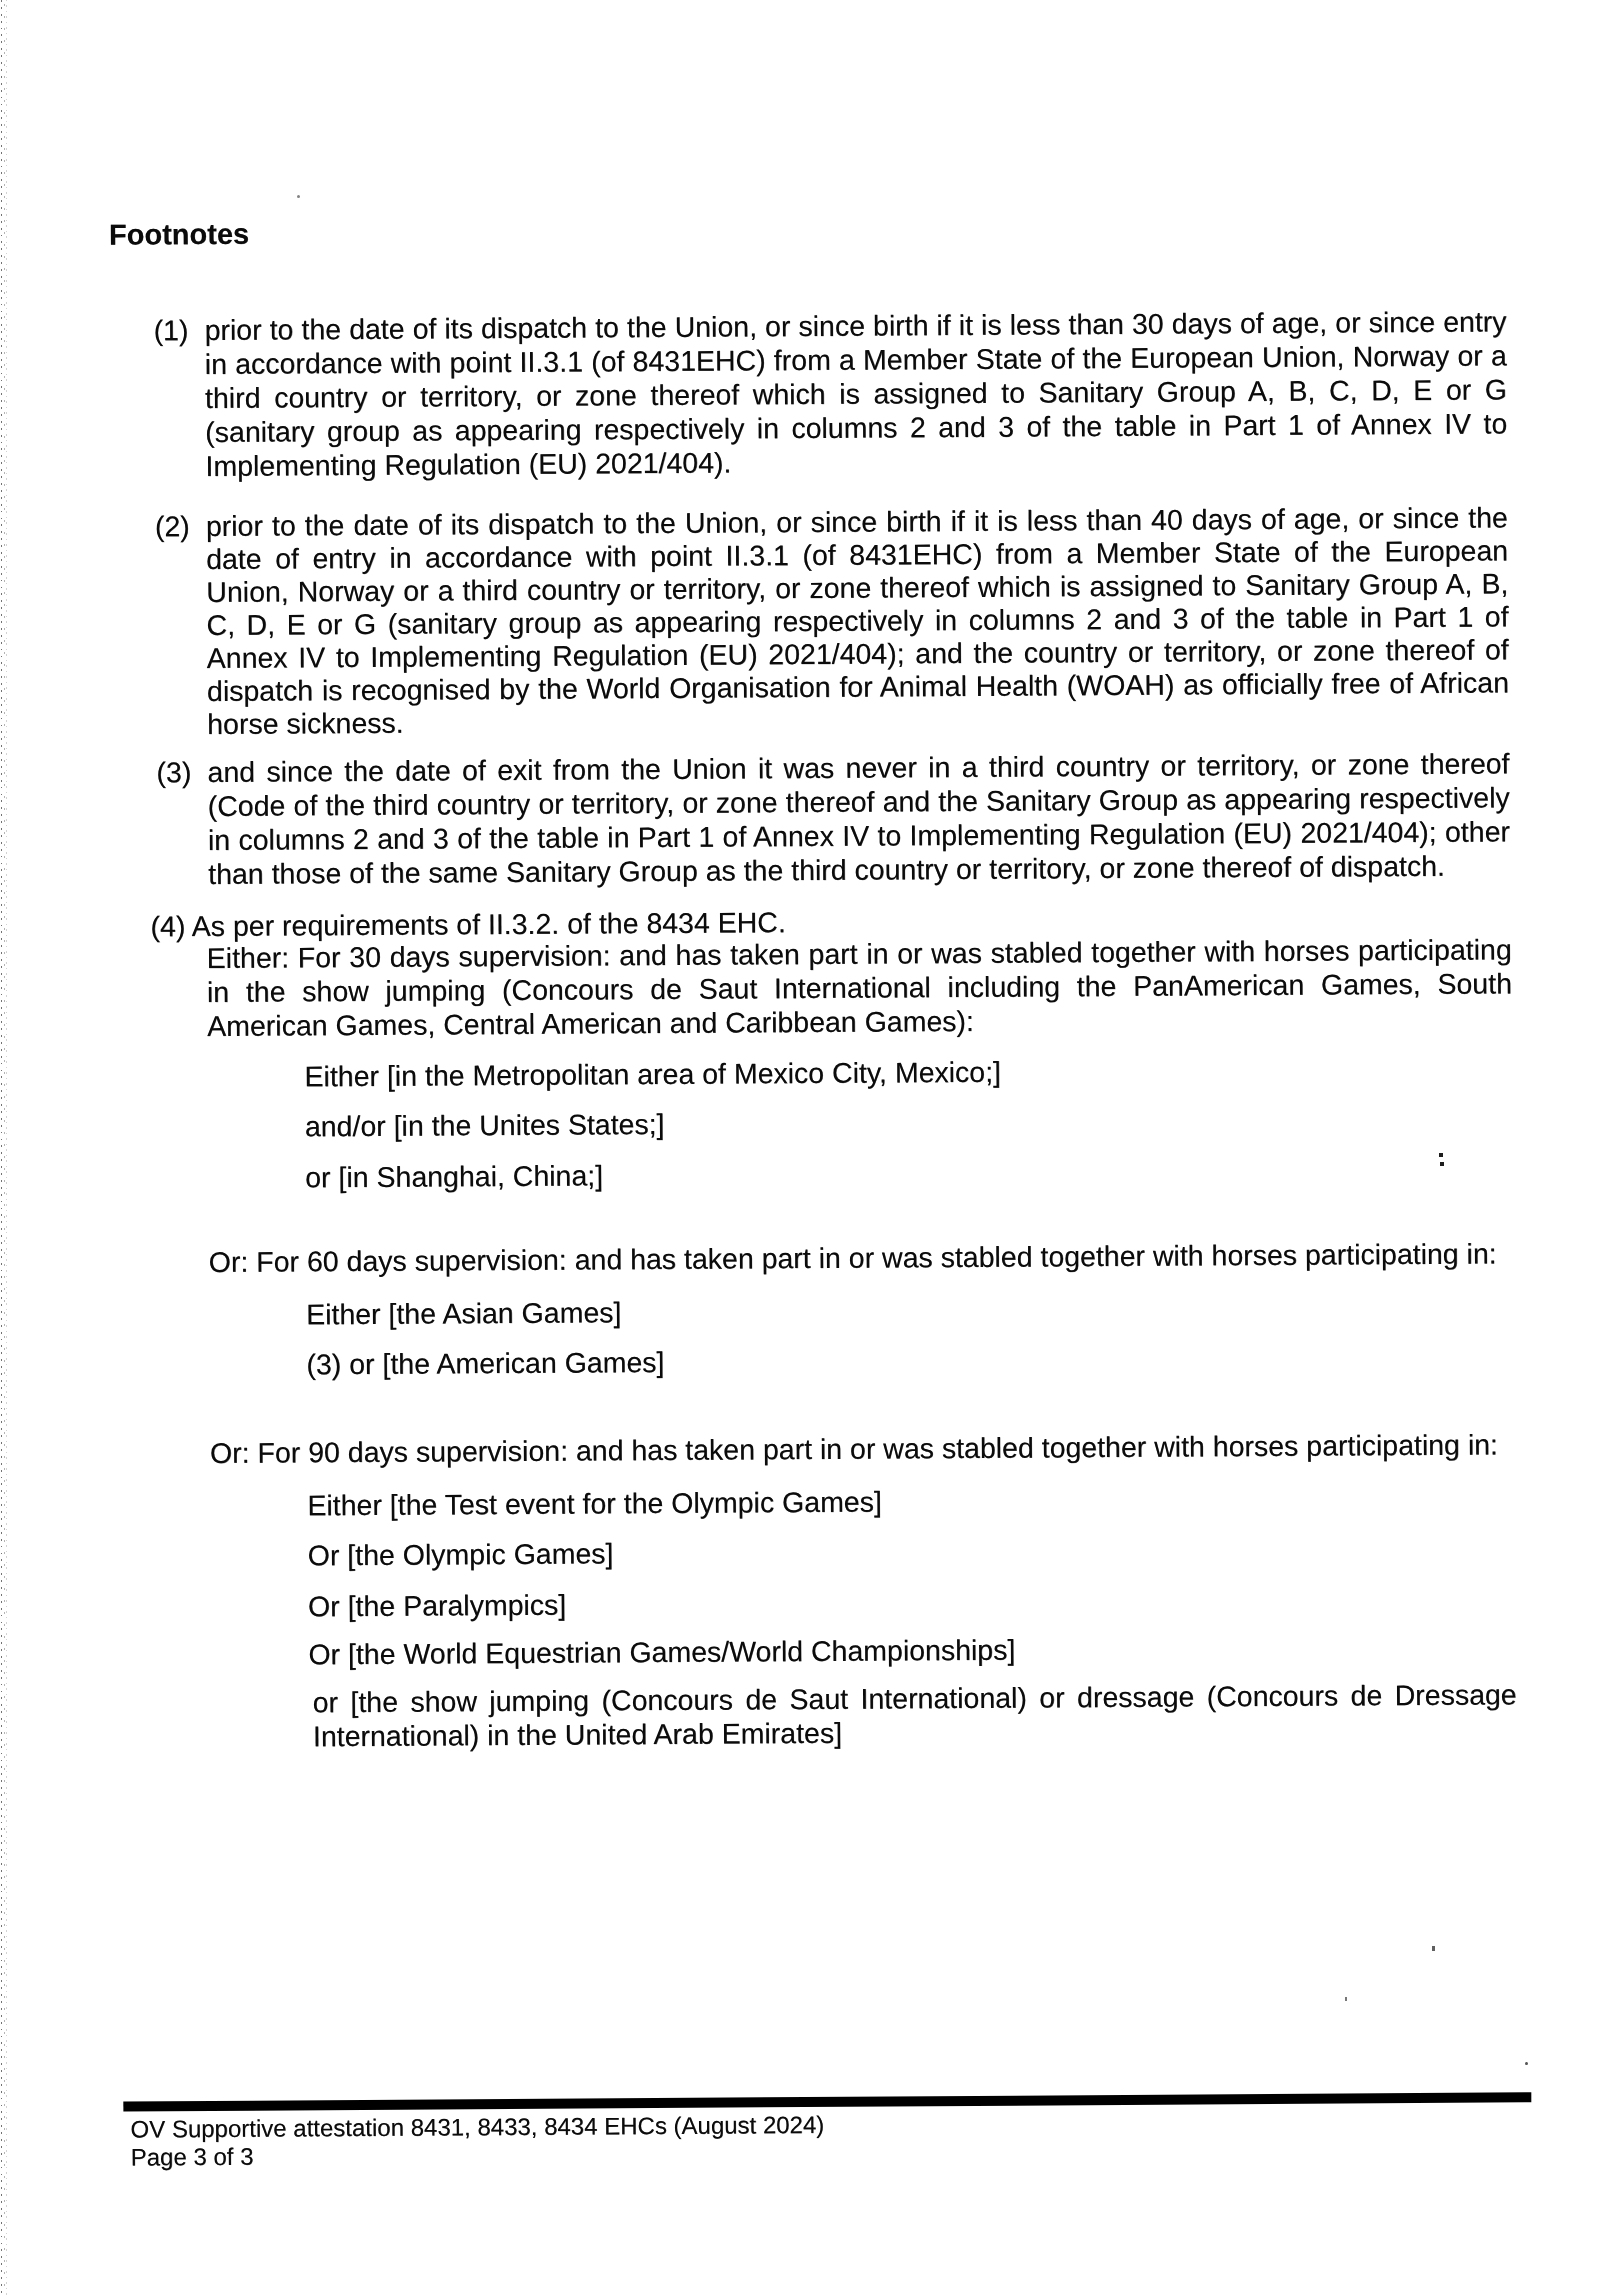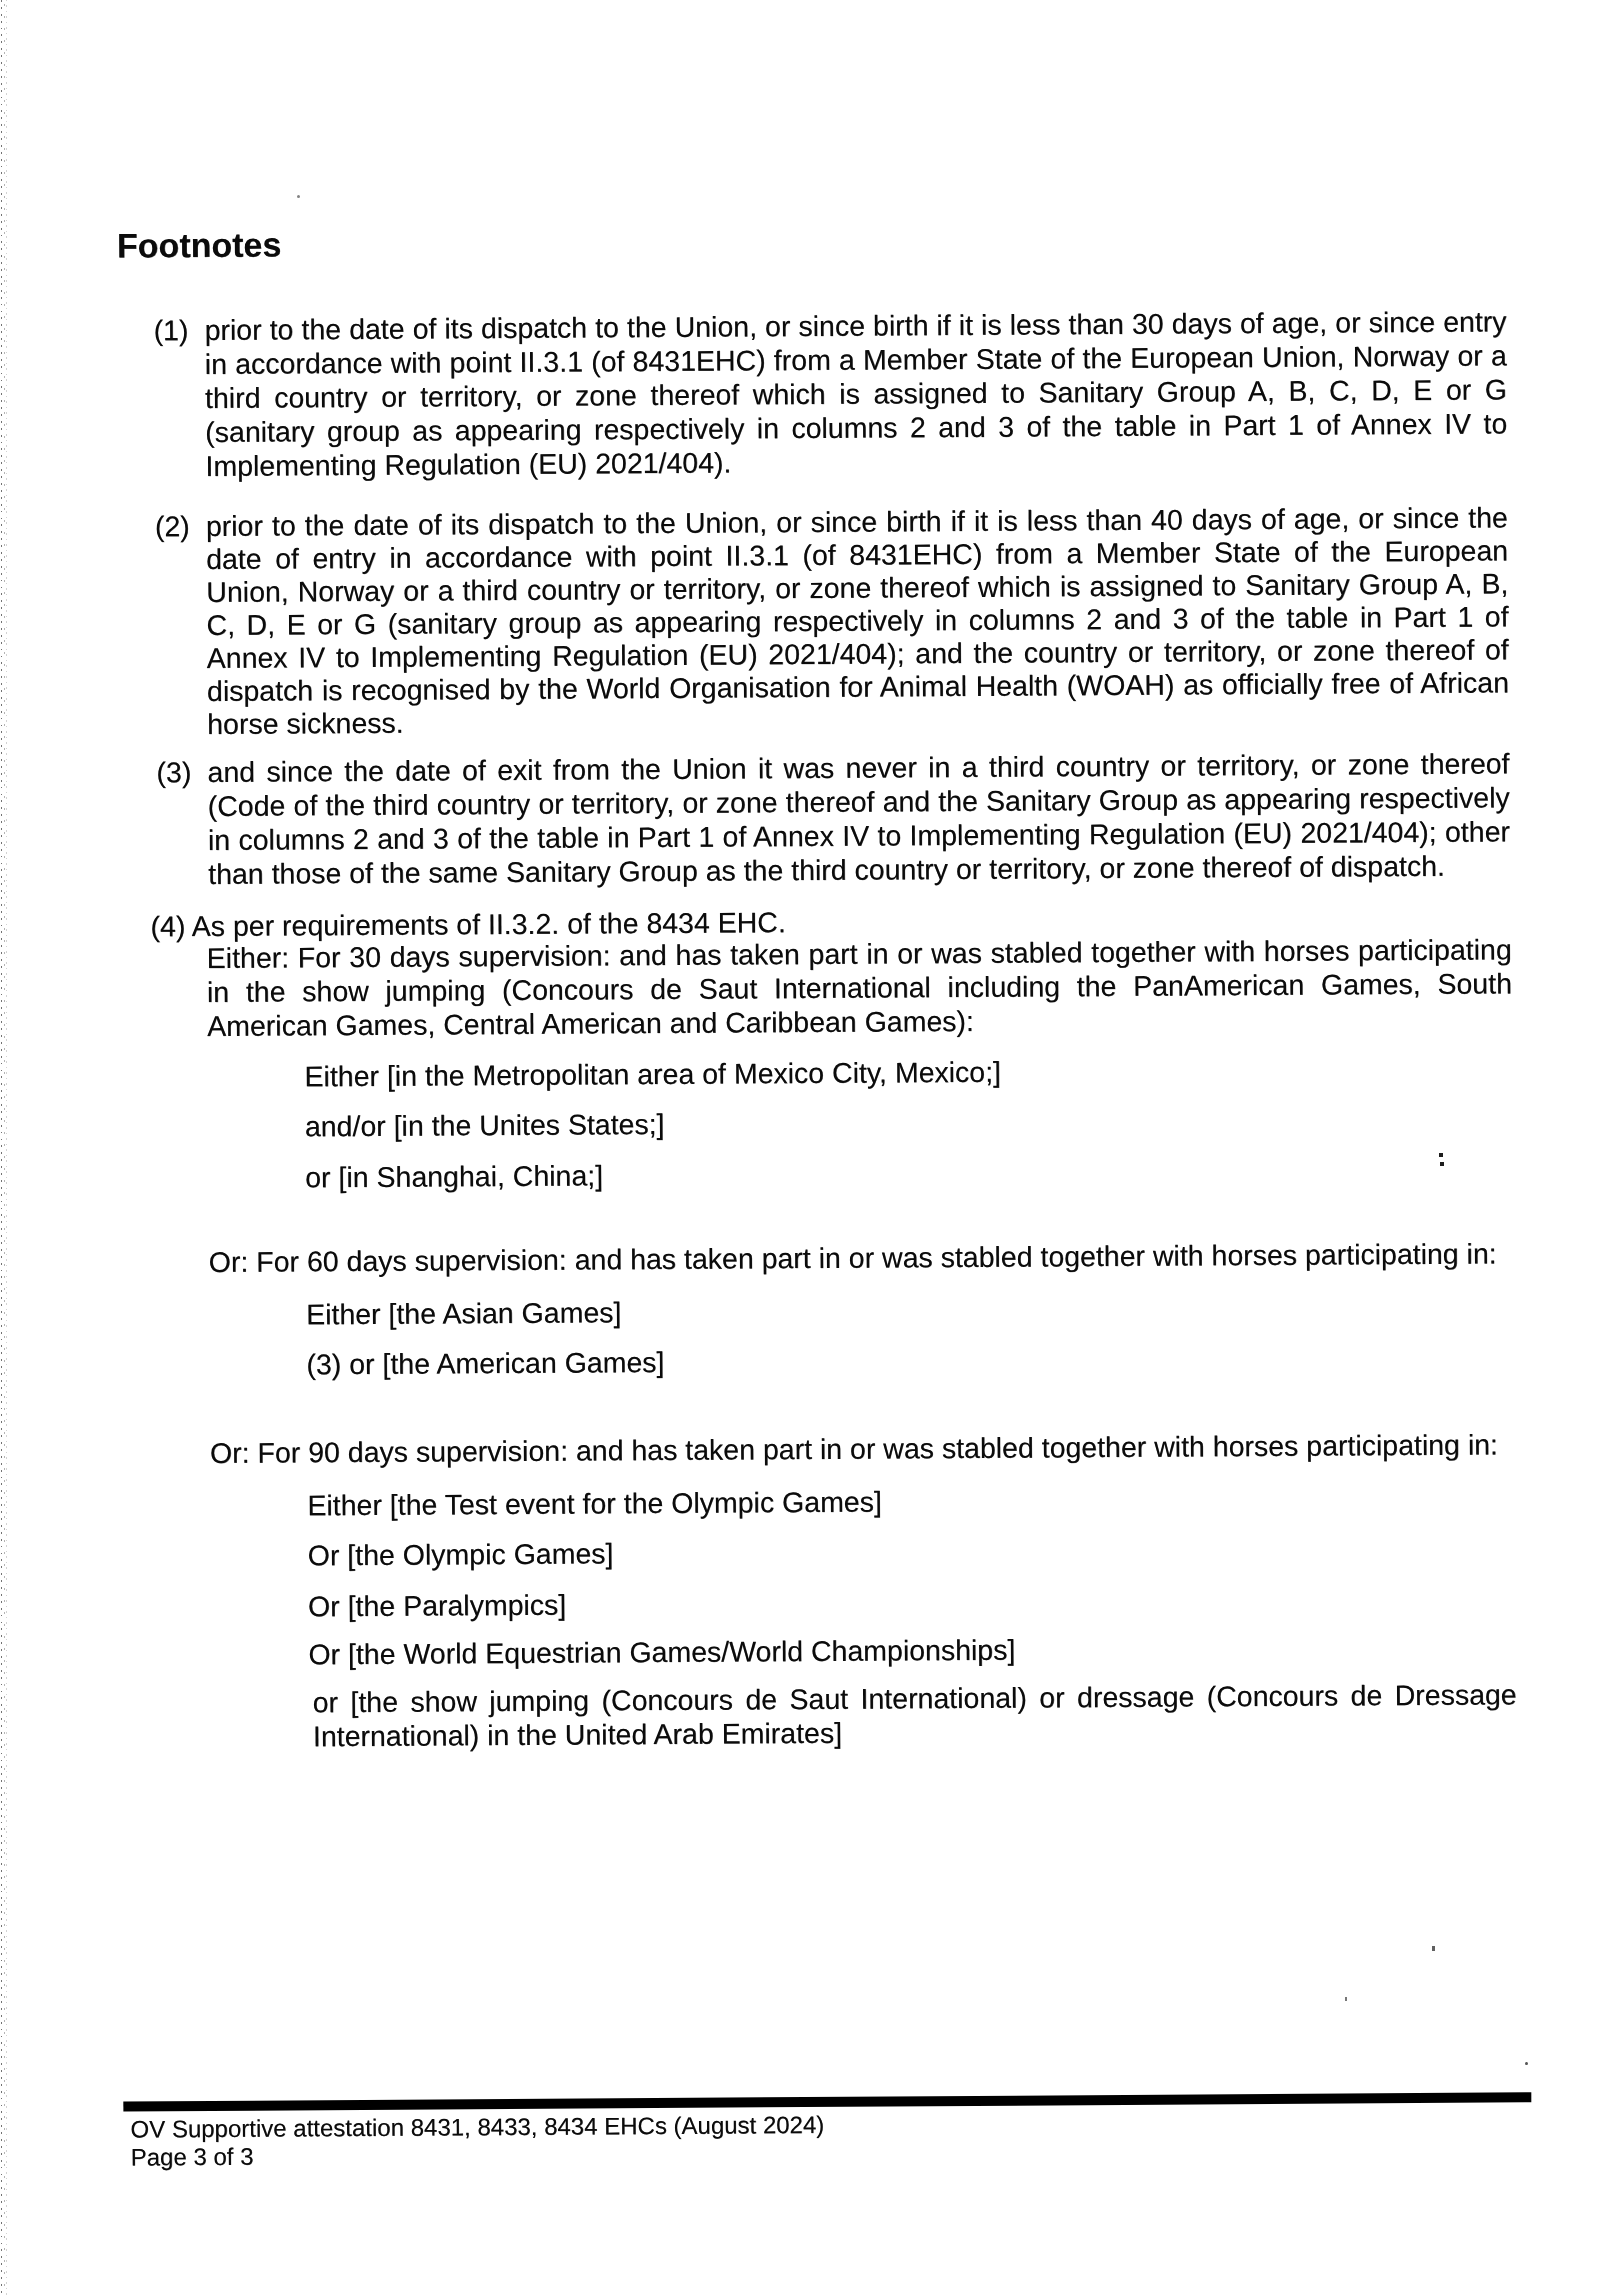--- a/index.html
+++ b/index.html
@@ -3,21 +3,21 @@
 <meta charset="utf-8">
 <style>
   html,body{margin:0;padding:0;background:#ffffff;}
   .page{
     position:relative;width:1623px;height:2295px;background:#ffffff;overflow:hidden;
     font-family:"Liberation Sans","DejaVu Sans",sans-serif;color:#0b0b0b;
     text-shadow:0.3px 0.2px 0.3px rgba(0,0,0,0.5);
   }
   .content{position:absolute;left:0;top:0;width:1623px;height:2295px;
     transform:rotate(-0.38deg);transform-origin:50% 50%;}
-  .title{position:absolute;left:115px;top:214px;margin:8px;font-size:34px;font-weight:bold;}
+  .title{position:absolute;left:115px;top:214px;margin:0;font-size:29px;font-weight:bold;}
   .fn{position:absolute;left:159px;width:1353px;padding-left:51px;box-sizing:border-box;
     font-size:28.5px;line-height:34px;text-align:justify;}
   .fn .num{position:absolute;left:0;top:0;}
   #fn2{line-height:33px;}
   .fn4{position:absolute;left:152px;top:905px;font-size:28.5px;line-height:34px;white-space:nowrap;}
   .intro{position:absolute;left:208px;width:1305px;font-size:28.5px;line-height:34px;text-align:justify;}
   .intro.oneline{white-space:nowrap;width:auto;text-align:left;}
   .opt{position:absolute;left:305px;font-size:28.5px;line-height:34px;white-space:nowrap;}
   .opt.wrap{white-space:normal;left:309px;width:1204px;text-align:justify;}
   .rule{position:absolute;left:117px;top:2097px;width:1408px;height:10px;background:#000000;}

